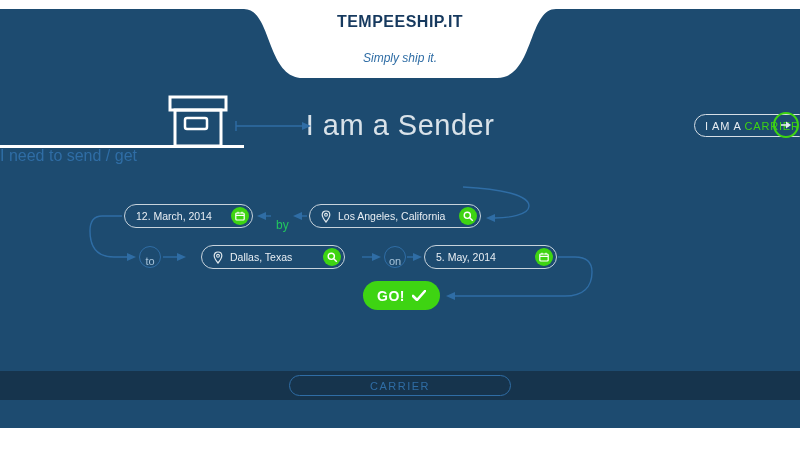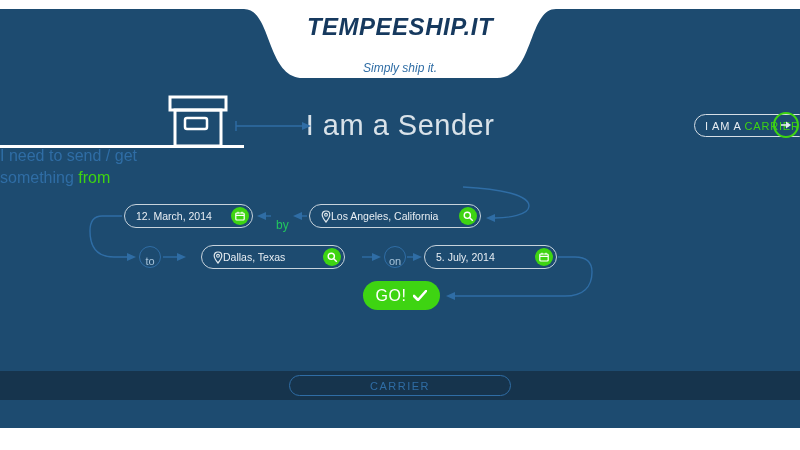--- a/index.html
+++ b/index.html
@@ -1,58 +1,58 @@
 <!DOCTYPE html>
 <html style="--bg: #1d4b70; --band: #16344d; --green: #3ed412; --blue: #2f6da5; --logo: #16395e;"><head>
 <meta charset="utf-8">
 <style>
   *{box-sizing:border-box;margin:0;padding:0}
   body{margin:0;background:#ffffff;font-family:"Liberation Sans",sans-serif}
   .stage{position:relative;width:800px;height:450px;background:var(--bg,#1d4b70);overflow:hidden}
 
   .banner-svg{position:absolute;top:0;left:0;z-index:1}
   .brand{position:absolute;top:13px;left:0;width:100%;text-align:center;z-index:2}
-  .brand-logo{font-size:24px;font-weight:bold;font-style:italic;color:var(--logo,#16395e);letter-spacing:.5px}
+  .brand-logo{font-size:16px;font-weight:bold;color:var(--logo,#16395e);letter-spacing:.5px}
   .brand-tagline{font-size:12px;font-style:italic;color:var(--blue,#2f6da5);margin-top:20px}
 
   .ground{position:absolute;left:0;top:145px;width:244px;height:3px;background:#ffffff}
   .box-icon{position:absolute;left:168px;top:95px}
 
   .hero-title{position:absolute;top:109px;left:0;width:100%;text-align:center;
     font-size:29px;font-weight:300;color:#d9e2e9;letter-spacing:.5px}
   .hero-sub{position:absolute;left:0;width:100%;font-size:16px;color:var(--blue,#2f6da5)}
   .hero-sub.l1{top:147px}
   .hero-sub.l2{top:169px}
   .hero-sub .hl{color:var(--green,#3ed412)}
 
   .carrier-cta{position:absolute;left:694px;top:114px;height:23px;border:1px solid #d6dee5;border-radius:12px;
     background:transparent;display:flex;align-items:center;padding:0 10px;font-size:11px;letter-spacing:.8px;
     color:#e6ecf1;cursor:pointer;gap:3px;white-space:nowrap}
   .carrier-cta .hl{color:var(--green,#3ed412)}
   .carrier-arrow{position:absolute;left:773px;top:112px;width:26px;height:26px;border:2px solid var(--green,#3ed412);
     border-radius:50%;background:transparent;display:flex;align-items:center;justify-content:center;cursor:pointer}
 
   .pill{position:absolute;height:24px;border:1px solid #c7d3dc;border-radius:13px;display:flex;align-items:center;
-    padding:0 3px 0 11px;color:#e8eef3;font-size:10.5px;cursor:pointer;background:transparent}
+    gap:7px;padding:0 3px 0 11px;color:#e8eef3;font-size:10.5px;cursor:pointer;background:transparent}
   .pill .val{white-space:nowrap}
   .icon-btn{width:18px;height:18px;border-radius:50%;background:var(--green,#3ed412);display:flex;align-items:center;
     justify-content:center;margin-left:auto;flex:0 0 18px;border:none;cursor:pointer}
   #pill-ship{left:124px;top:204px;width:129px}
   #pill-from{left:309px;top:204px;width:172px}
   #pill-to{left:201px;top:245px;width:144px}
   #pill-arrive{left:424px;top:245px;width:133px}
 
   .lbl-by{position:absolute;left:276px;top:218px;color:#22c55e;font-size:12px}
   .chip{position:absolute;width:22px;height:22px;border:1px solid var(--blue,#2f6da5);border-radius:50%;
     color:#a6c3da;font-size:11px;display:flex;align-items:flex-end;justify-content:center}
   #chip-to{left:139px;top:246px}
   #chip-on{left:384px;top:246px}
 
   .go-btn{position:absolute;left:363px;top:281px;width:77px;height:29px;background:var(--green,#3ed412);border:none;
-    border-radius:15px;color:#fff;font-weight:normal;font-size:16px;display:flex;align-items:center;justify-content:center;
+    border-radius:15px;color:#fff;font-weight:bold;font-size:14px;display:flex;align-items:center;justify-content:center;
     gap:7px;cursor:pointer;letter-spacing:.5px}
 
   .band{position:absolute;left:0;top:371px;width:100%;height:29px;background:var(--band,#16344d)}
   .toggle{position:absolute;left:289px;top:375px;width:222px;height:21px;border:1px solid var(--blue,#2f6da5);
     border-radius:11px;display:flex;overflow:hidden}
   .seg{flex:1;display:flex;align-items:center;justify-content:center;font-size:11px;letter-spacing:1.5px;
     cursor:pointer;background:transparent;border:none;font-family:"Liberation Sans",sans-serif}
   .seg.active{background:#112c42;color:#dbe3ea}
   .seg.inactive{color:var(--blue,#2f6da5)}
 
@@ -112,24 +112,20 @@
       <polygon class="c-arrow" points="422,257 413,253 413,261"></polygon>
     </g>
     <g>
       <path class="c-line" d="M558,257 H575 C588,257 592,264 592,272 C592,287 583,296 565,296 H454"></path>
       <polygon class="c-arrow" points="446,296 455,292 455,300"></polygon>
     </g>
   </svg>
 
   <div class="hero-title">I am a Sender</div>
   <div class="hero-sub l1">I need to send / get</div>
-  <div class="hero-sub l2">
-    <span>something</span>
-    <span class="hl">from</span>
-  </div>
 
   <button class="carrier-cta">
     <span>I AM A</span>
     <span class="hl">CARRIER</span>
   </button>
   <button class="carrier-arrow">
     <svg width="14" height="12" viewBox="0 0 14 12">
       <line x1="2" y1="6" x2="8" y2="6" stroke="#e3eaf0" stroke-width="1.6"></line>
       <polygon points="12,6 7,2.6 7,9.4" fill="#e3eaf0"></polygon>
     </svg>
@@ -179,21 +175,21 @@
         <line x1="6.7" y1="6.7" x2="9.8" y2="9.8" stroke="#ffffff" stroke-width="1.4"></line>
       </svg>
     </button>
   </div>
 
   <div class="chip" id="chip-on">
     <span>on</span>
   </div>
 
   <div class="pill" id="pill-arrive">
-    <span class="val">5. July, 2014</span>
+    <span class="val">5. May, 2014</span>
     <button class="icon-btn">
       <svg width="10" height="10" viewBox="0 0 10 10">
         <rect x="0.8" y="2" width="8.4" height="7" rx="1" fill="none" stroke="#ffffff" stroke-width="1.2"></rect>
         <line x1="0.8" y1="4.4" x2="9.2" y2="4.4" stroke="#ffffff" stroke-width="1.2"></line>
         <line x1="3" y1="0.8" x2="3" y2="2.6" stroke="#ffffff" stroke-width="1.2"></line>
         <line x1="7" y1="0.8" x2="7" y2="2.6" stroke="#ffffff" stroke-width="1.2"></line>
       </svg>
     </button>
   </div>
 

